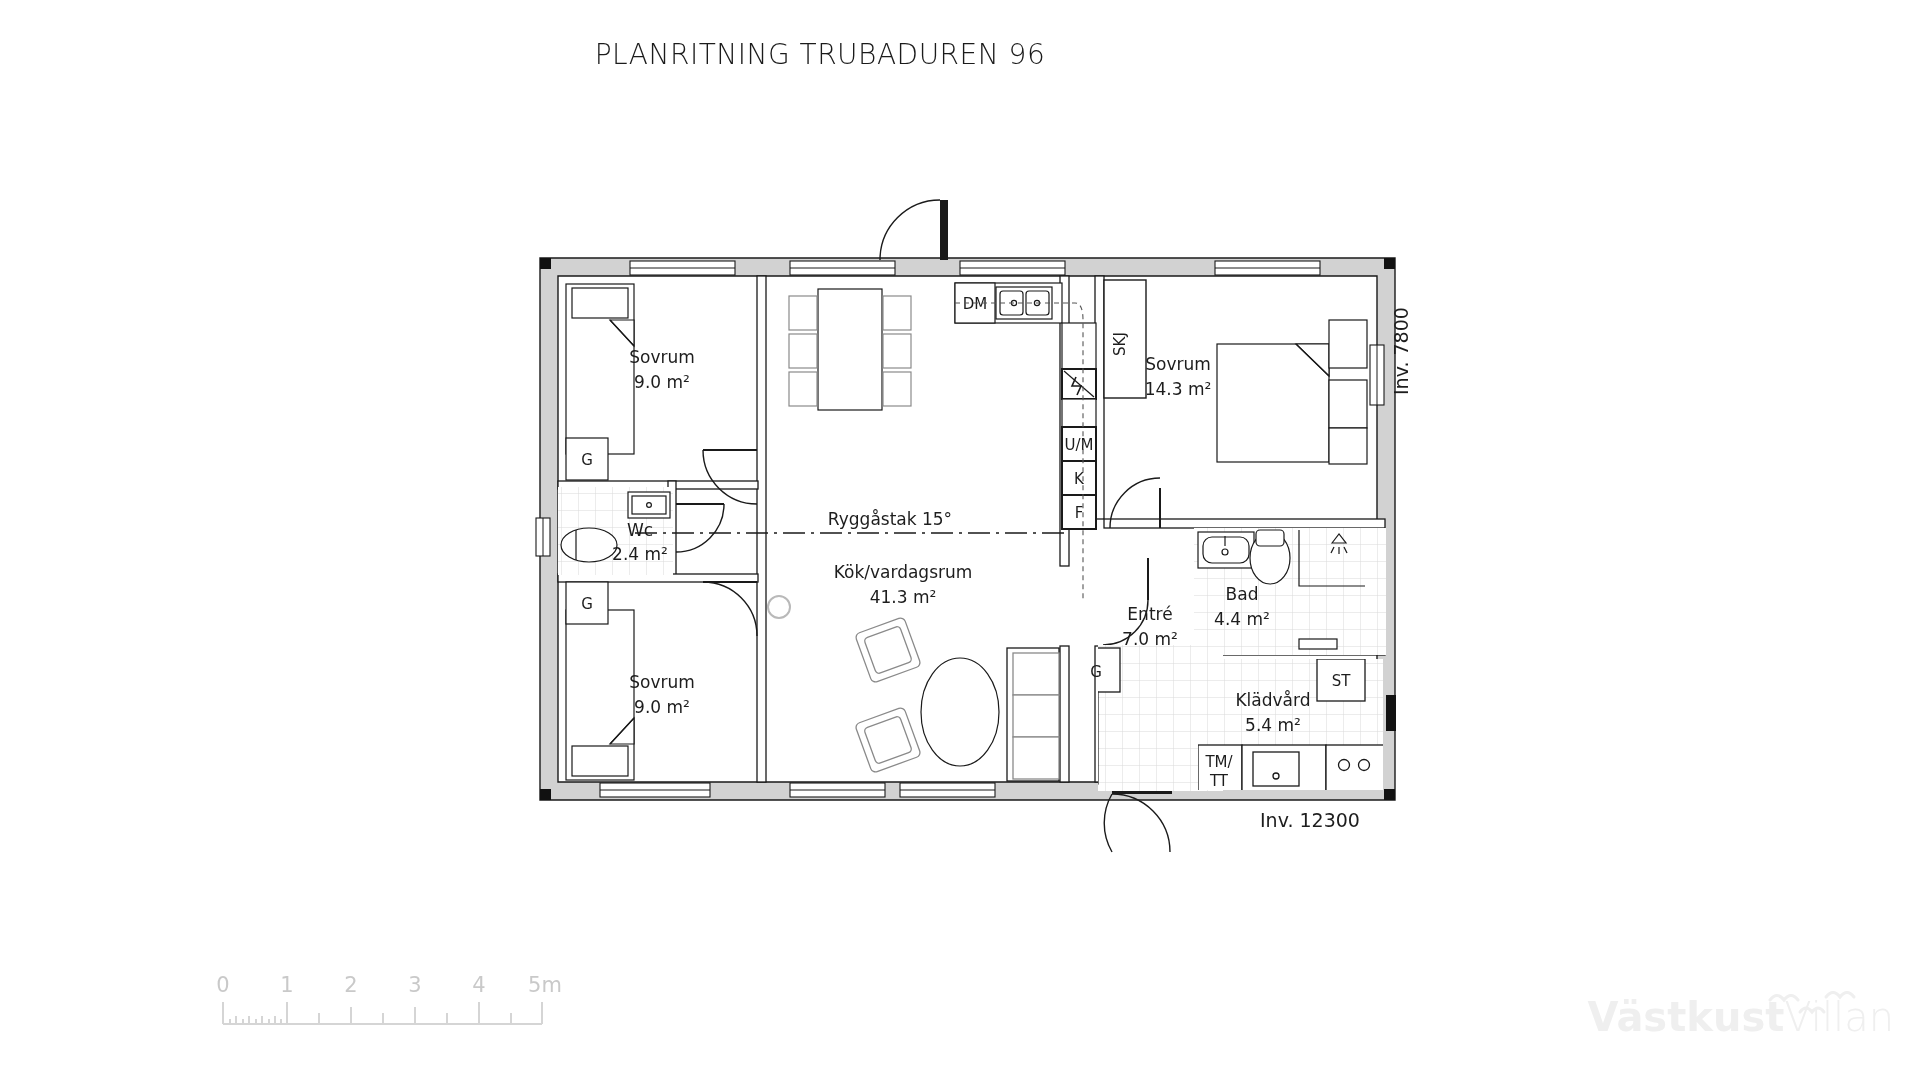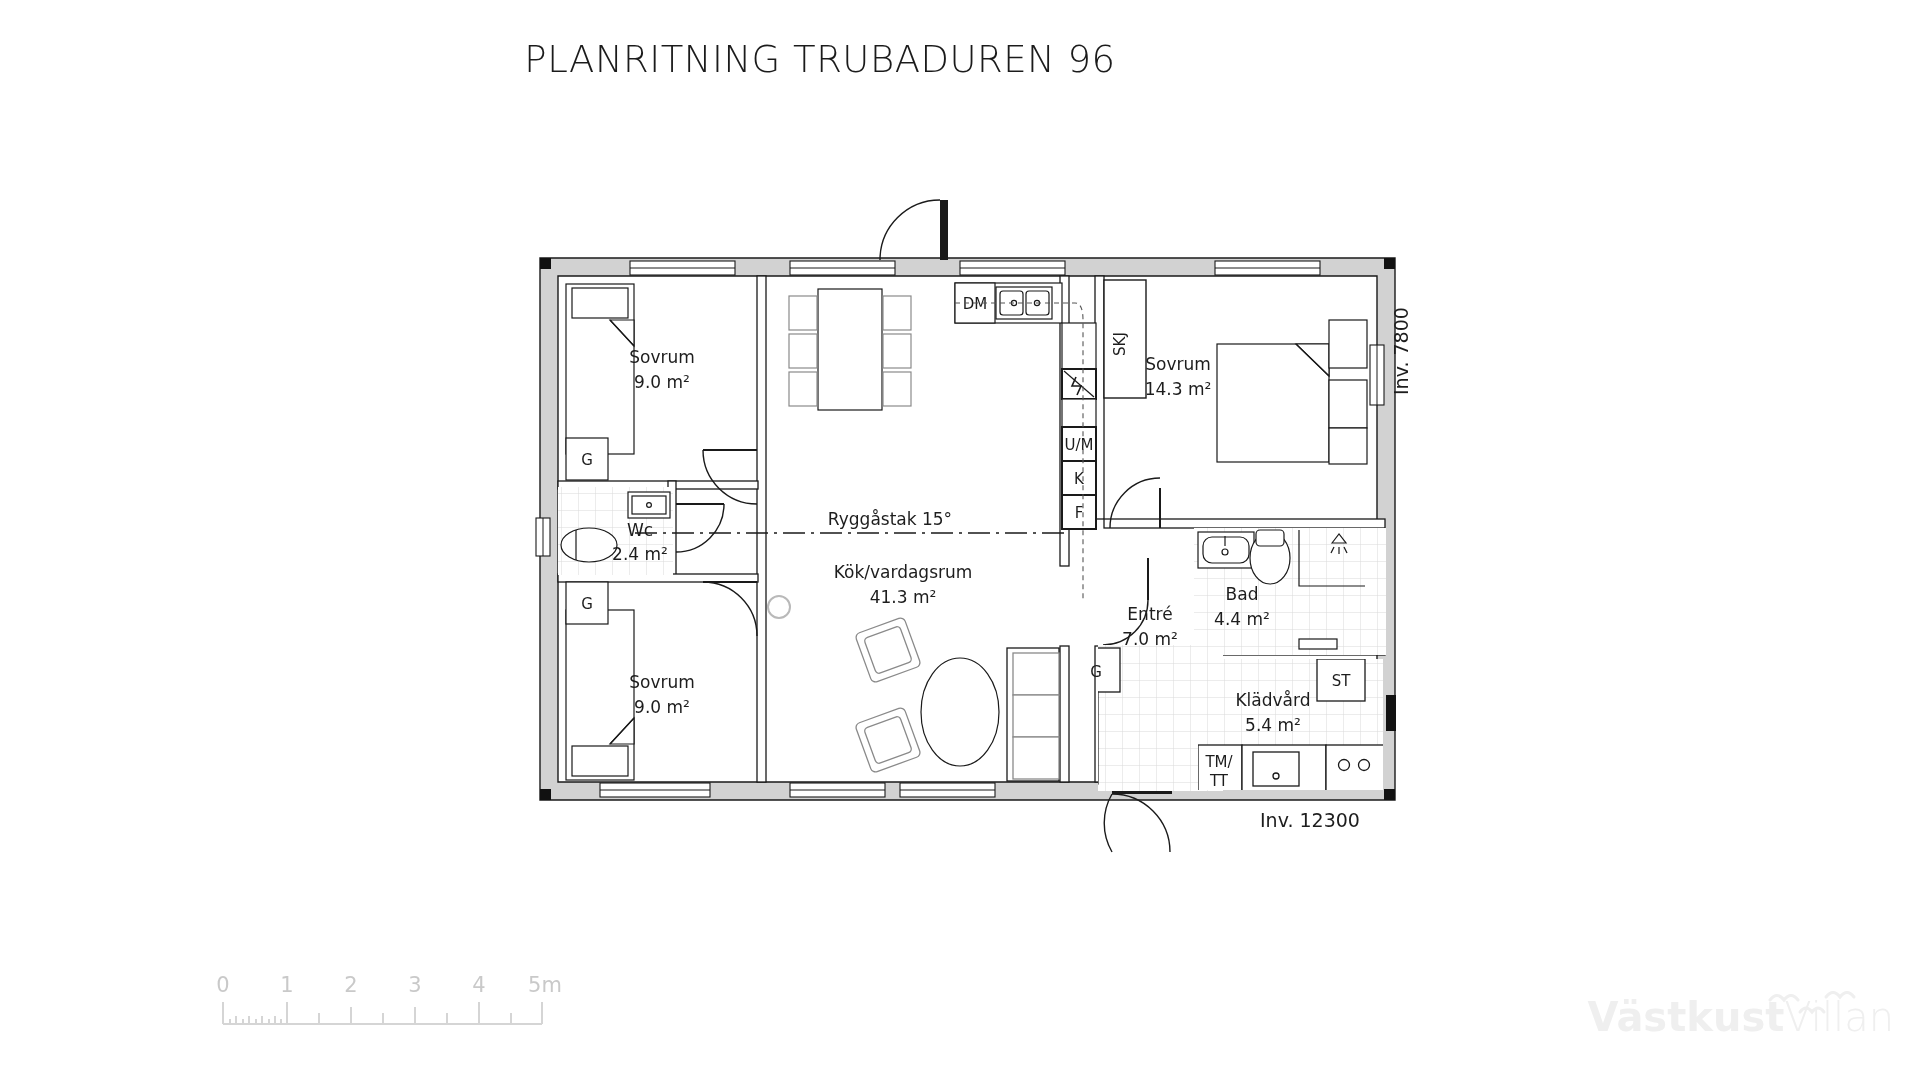--- a/index.html
+++ b/index.html
@@ -4,21 +4,21 @@
 <title>Planritning</title>
 <style>
   html,body{margin:0;padding:0;background:#ffffff;}
   body{
     width:1920px;height:1089px;position:relative;overflow:hidden;
     font-family:"Liberation Sans","DejaVu Sans",sans-serif;
     color:#1a1a1a;
   }
   #plan-title{
     position:absolute;left:0;top:38px;width:1640px;text-align:center;
-    font-size:37px;font-weight:300;letter-spacing:0.5px;color:#1b1b1b;
+    font-size:28px;font-weight:300;letter-spacing:0.5px;color:#1b1b1b;
     font-family:"DejaVu Sans","Liberation Sans",sans-serif;
   }
   #floorplan-stage{position:absolute;left:0;top:0;width:1920px;height:1089px;}
   svg#fp{position:absolute;left:0;top:0;}
   .rm-label{
     font-family:"DejaVu Sans","Liberation Sans",sans-serif;
     font-size:17px;fill:#1d1d1d;text-anchor:middle;font-weight:400;
   }
   .rm-area{
     font-family:"DejaVu Sans","Liberation Sans",sans-serif;

